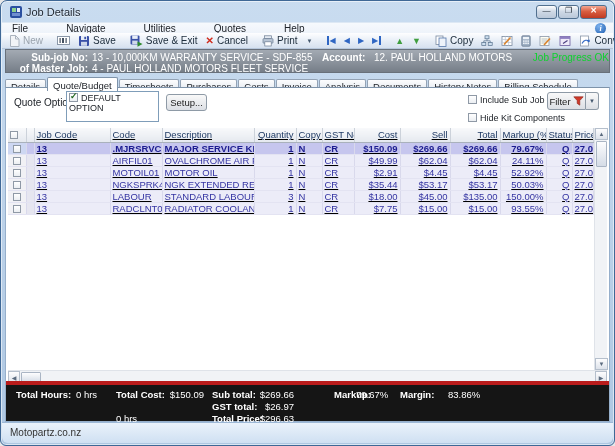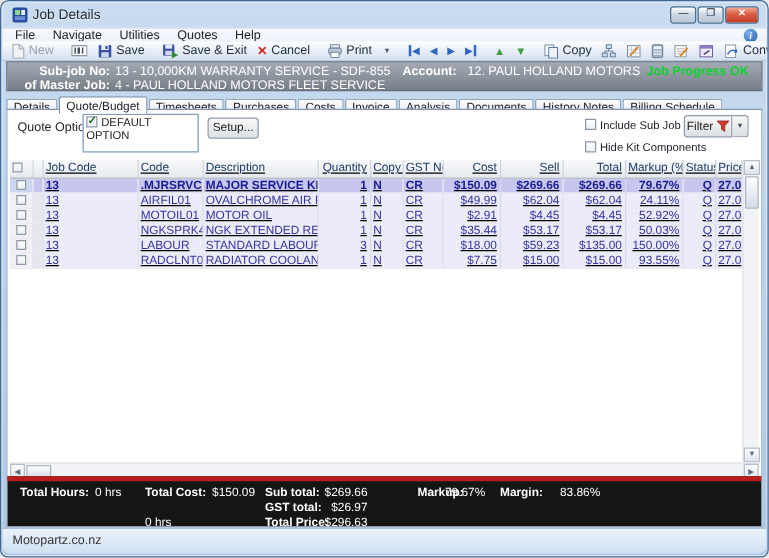--- a/index.html
+++ b/index.html
@@ -13,21 +13,21 @@
   .title-icon { position:absolute; left:7px; top:3px; }
   .title-text { position:absolute; left:24px; top:4px; font-size:11px; color:#1c2430; text-shadow:0 1px 1px rgba(255,255,255,.8); }
   .winbtns { position:absolute; right:6px; top:3px; display:flex; gap:1px; }
   .wbtn { width:21px; height:14px; border:1px solid #51708f; border-radius:3px;
     background:linear-gradient(#fefefe,#cfd9e6 45%,#bac8d9); font-size:8px; line-height:11px; text-align:center; color:#17202b; }
   .wbtn.close { width:27px; background:linear-gradient(#f3a793,#d95e41 45%,#c03a22); color:#fff; font-weight:bold; }
   .wbtn .glyph { display:inline-block; transform:translateY(-1px); }
 
   
   .menubar { position:absolute; left:1px; top:21px; right:1px; height:11px; background:linear-gradient(#f6f9fd,#eef3fa); border-top:1px solid #dde8f4; }
-  .menubar .items { position:absolute; left:3px; top:0; display:flex; }
+  .menubar .items { position:absolute; left:3px; top:0; display:flex;gap:24px; }
   .menu-item { font-size:10px; color:#20242a; padding:0 7px; line-height:11px; }
   .info-icon { position:absolute; right:7px; top:0px; width:11px; height:11px; border-radius:50%;
     background:radial-gradient(circle at 35% 30%, #7db2ee, #1d5cae); color:#fff; font-size:8px; font-weight:bold;
     font-family:"Liberation Serif", serif; font-style:italic; text-align:center; line-height:11px; }
 
   
   .toolbar { position:absolute; left:1px; top:32px; right:1px; height:16px;
     background:linear-gradient(#fefeff,#e6edf6 55%,#d6e1ef); border-bottom:1px solid #b7c7dc;
     display:flex; align-items:center; font-size:10px; color:#20303f; padding-left:3px; }
   .tbtn { display:inline-flex; align-items:center; gap:3px; padding:1px 4px; border-radius:2px; white-space:nowrap; }
@@ -42,21 +42,21 @@
 
   
   .jobheader { position:absolute; left:4px; top:48px; right:4px; height:24px;
     background:linear-gradient(#a3aab3,#767e88); border:1px solid #68707a; color:#fff; font-size:10px; }
   .jh-line1 { position:absolute; left:0; top:2px; width:100%; }
   .jh-line2 { position:absolute; left:0; top:13px; width:100%; }
   .jh-label { display:inline-block; width:82px; text-align:right; font-weight:bold; }
   .jh-value { margin-left:4px; }
   .jh-account-label { position:absolute; left:316px; top:0; font-weight:bold; }
   .jh-account-value { position:absolute; left:368px; top:0; }
-  .jh-progress { position:absolute; right:10px; top:2px; color:#0ed22e; font-weight:bold; font-size:10px; }
+  .jh-progress { position:absolute; right:0; top:2px; color:#0ed22e; font-weight:normal; font-size:10px; }
 
   
   .tabsrow { position:absolute; left:4px; top:72px; right:4px; height:14px; }
   .tab { display:inline-block; font-size:9.5px; color:#20242a; padding:1px 5px 0 5px; margin-right:1px;
     border:1px solid #93a2b4; border-bottom:none; border-radius:2px 2px 0 0;
     background:linear-gradient(#fdfdfe,#e2e8ef); height:12px; line-height:11px; vertical-align:bottom; }
   .tab.active { background:#fff; height:14px; line-height:13px; position:relative; z-index:3; border-color:#7e93aa; }
 
   
   .content { position:absolute; left:4px; top:86px; right:4px; height:335px; background:#fff; border:1px solid #96afcb; border-top-color:#7e93aa; }
@@ -440,21 +440,21 @@
         <tr>
           <td class="checkcell"><span class="cb"></span></td>
           <td class="indcell"></td>
           <td>13</td>
           <td>LABOUR</td>
           <td>STANDARD LABOUR CHARGE</td>
           <td class="num">3</td>
           <td>N</td>
           <td>CR</td>
           <td class="num">$18.00</td>
-          <td class="num">$59.23</td>
+          <td class="num">$45.00</td>
           <td class="num">$135.00</td>
           <td class="num">150.00%</td>
           <td class="num">Q</td>
           <td>27.05.201</td>
         </tr>
         <tr>
           <td class="checkcell"><span class="cb"></span></td>
           <td class="indcell"></td>
           <td>13</td>
           <td>RADCLNT01</td>

